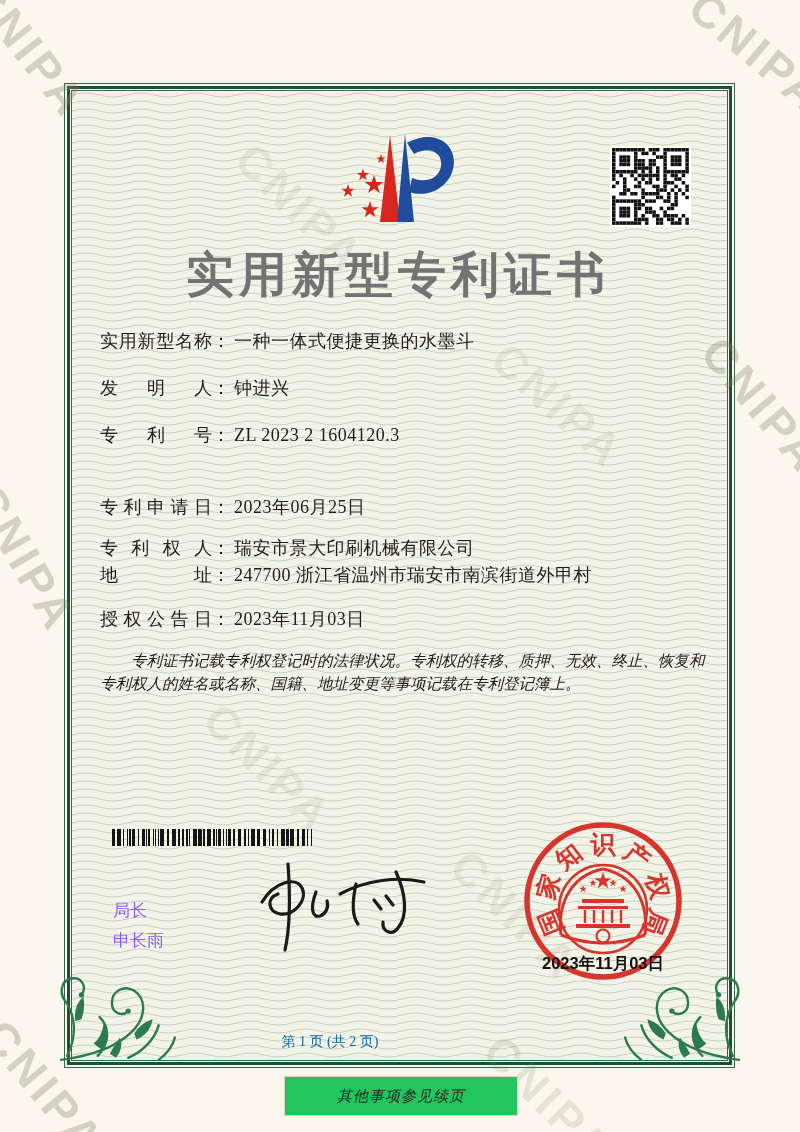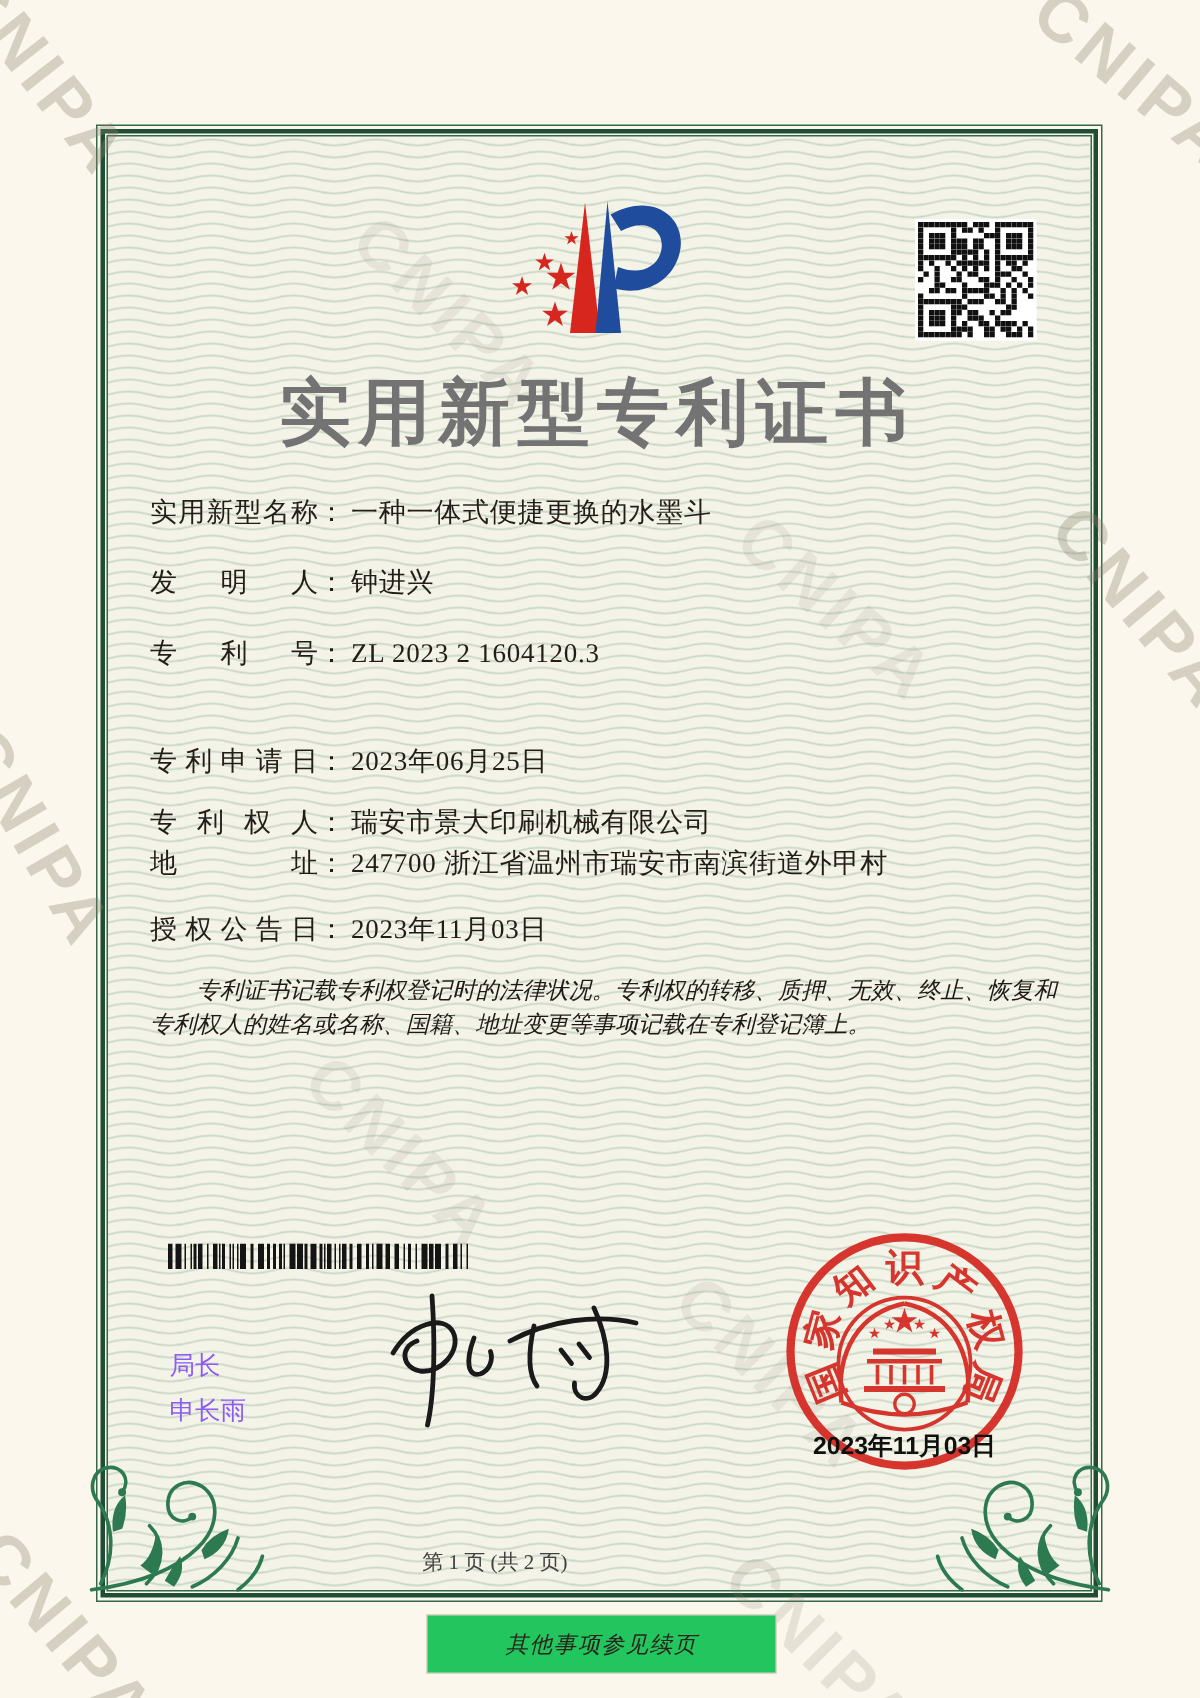--- a/index.html
+++ b/index.html
@@ -41,21 +41,21 @@
   .bodytext{position:absolute;left:100px;top:649px;width:607px;}
   .bodytext p{margin:0;font-style:italic;font-size:15.5px;line-height:23px;text-indent:2em;color:#1f1a14;}
   .barcode{position:absolute;left:112px;top:829px;}
   .signer{position:absolute;left:113px;top:896px;font-family:"Liberation Sans","DejaVu Sans",sans-serif;
           font-size:17px;line-height:30px;color:#8b5cf6;}
   .sig{position:absolute;left:228px;top:852px;}
   .seal{position:absolute;left:521px;top:819px;}
   .seal text{font-family:"Liberation Serif","DejaVu Serif",serif;font-weight:700;}
   .seal-date{position:absolute;left:528px;top:953px;width:150px;text-align:center;font-size:16.5px;
              font-weight:600;color:#10100f;font-family:"Liberation Sans","DejaVu Sans",sans-serif;}
-  .page-num{position:absolute;left:0;width:660px;top:1033px;text-align:center;font-size:14px;color:#404040;}
+  .page-num{position:absolute;left:0;width:660px;top:1033px;text-align:center;font-size:14px;color:#0369a1;}
   .cont-box{position:absolute;left:284px;top:1076px;width:232px;height:38px;background:#22c55e;
             border:1px solid #ddd6c4;display:flex;align-items:center;justify-content:center;
             font-style:italic;font-size:15px;letter-spacing:1px;color:#2a241d;}
   .orn{position:absolute;width:122px;height:114px;}
   .orn-left{left:57px;top:950px;}
   .orn-right{left:621px;top:950px;transform:scaleX(-1);}
 </style>
 </head>
 <body>
 

